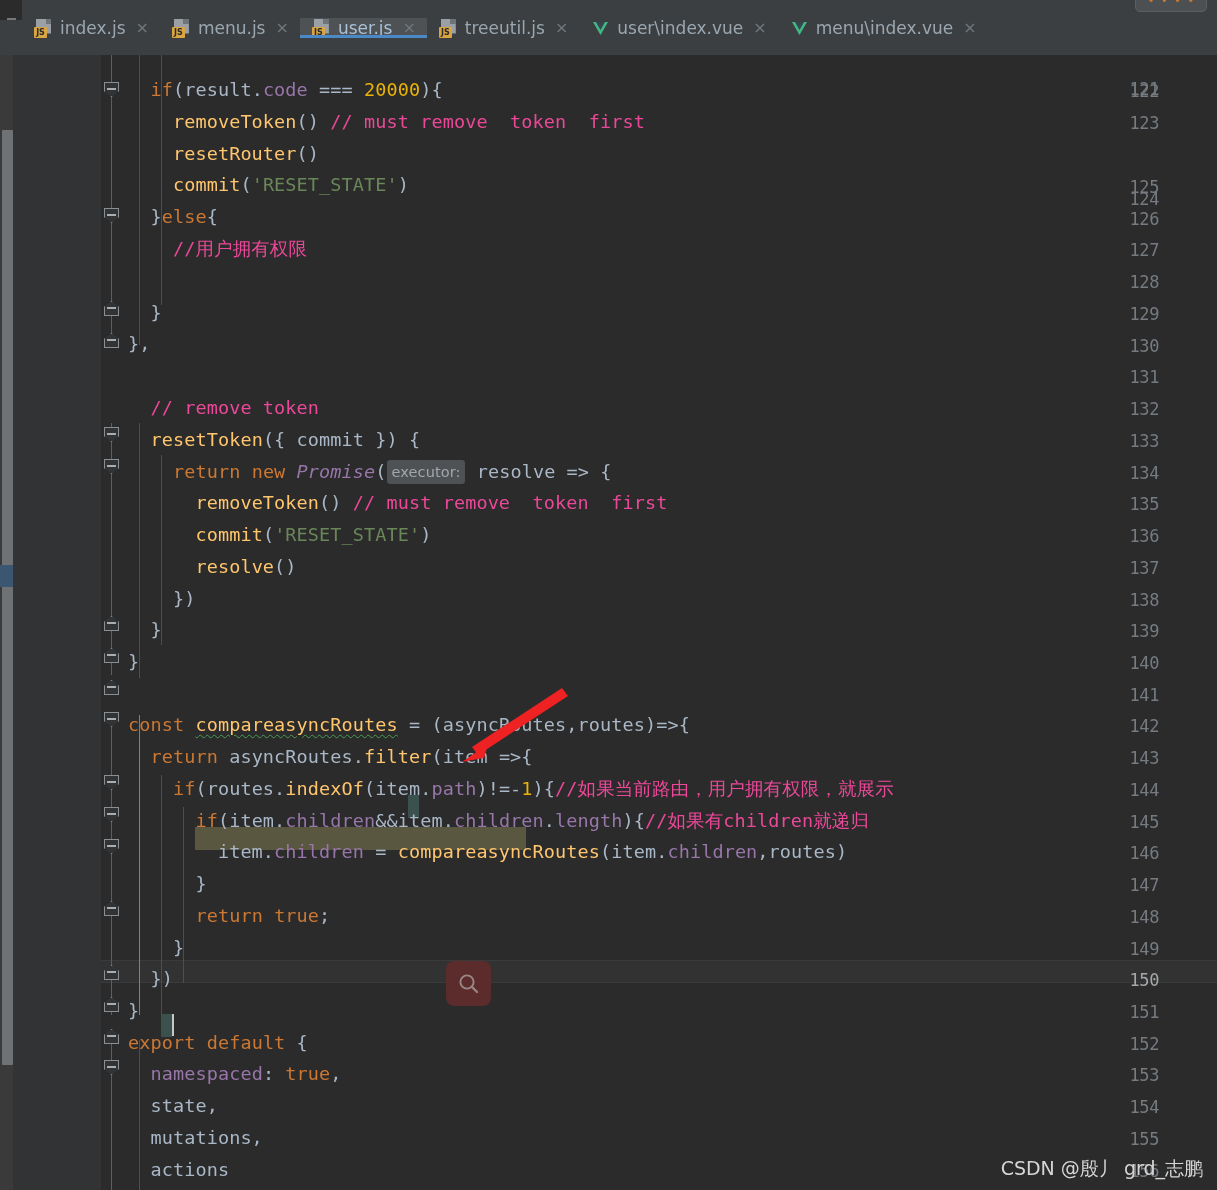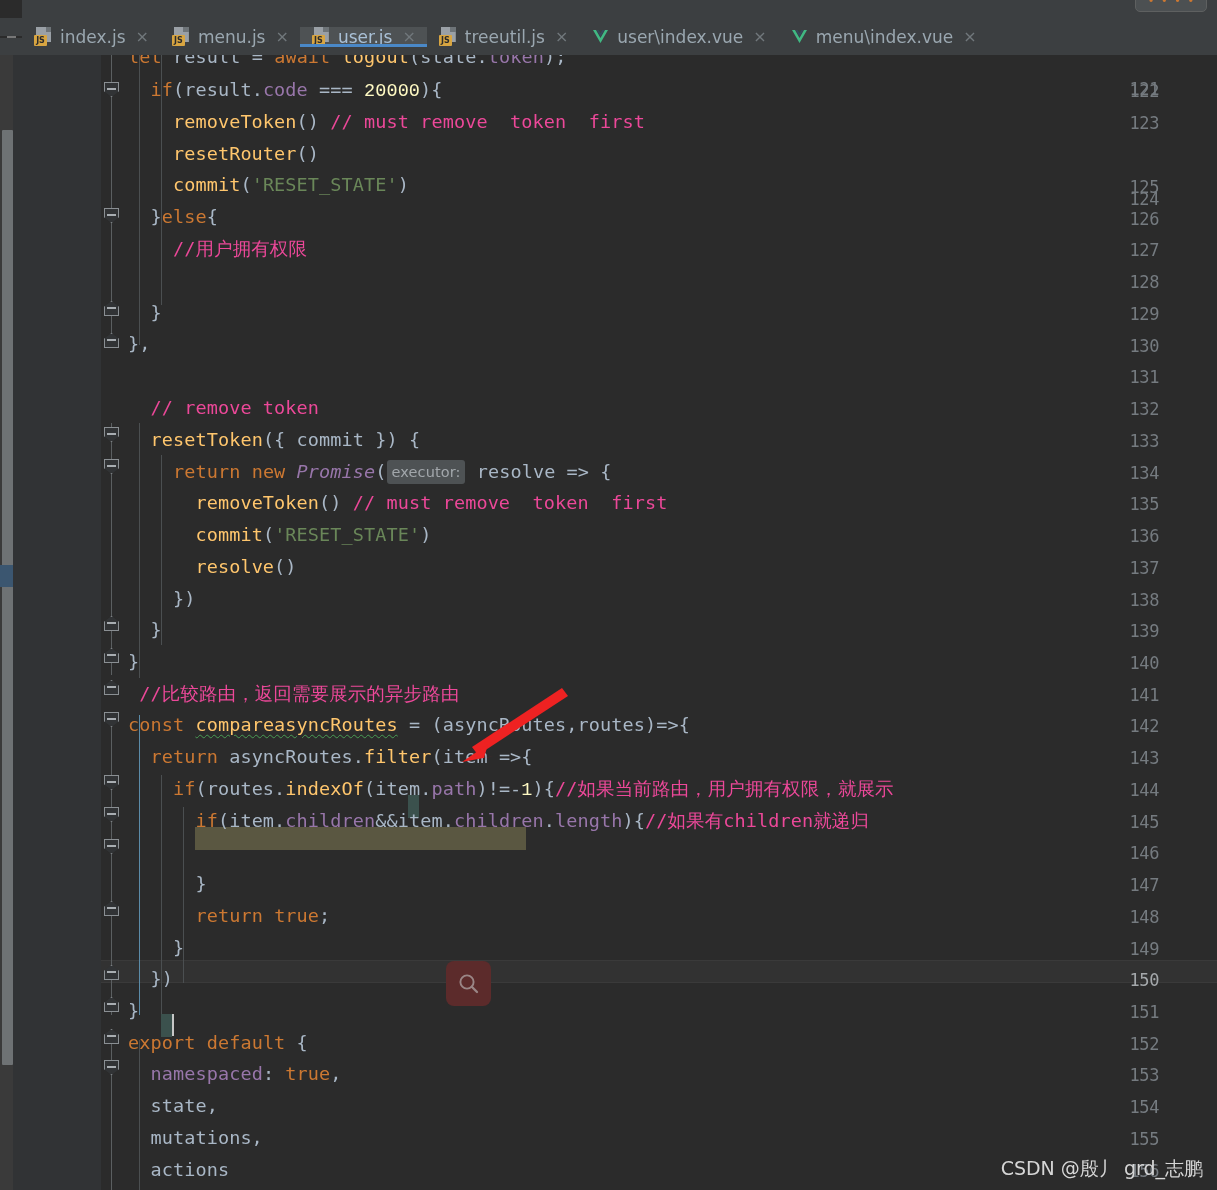--- a/index.html
+++ b/index.html
@@ -28,21 +28,21 @@
   .floating-btn-text {
     color: #cc7832; font-size: 11px; line-height: 24px;
     text-align: center; display: block;
     font-family: "DejaVu Sans Mono", monospace;
   }
 
   
   .tabbar {
     position: absolute; left: 0; top: 18px; width: 1217px; height: 37px;
     background: #3c3f41;
-    display: flex; align-items: center;
+    display: flex; align-items: flex-start;
   }
   .tabbar-gutter {
     width: 22px; background: #2b2b2b; flex: 0 0 22px;
     display: flex; align-items: center; justify-content: center;
   }
   .tabbar-gutter-dash {
     width: 9px; height: 2px; background: #777; display: block;
   }
   .tab {
     display: flex; align-items: center; gap: 7px;
@@ -185,21 +185,21 @@
     background: #4e5254; color: #a2a7ab;
     font-size: 14.5px; font-family: "DejaVu Sans", sans-serif;
     border-radius: 3px; padding: 1px 5px; vertical-align: middle;
     position: relative; top: -1px;
   }
 
   
   .kw   { color: #cc7832; }             
   .fn   { color: #ffc66d; }             
   .str  { color: #6a8759; }             
-  .num  { color: #fef9c3; font-family: Liberation Mono, monospace; }             
+  .num  { color: #eab308; }             
   .cmt  { color: #ec4899; }             
   .prop { color: #9876aa; }
   .italic-cls { color: #9876aa; font-style: italic; }
   .plain{ color: #a9b7c6; }
   .wavy {
     text-decoration: underline wavy #499c54;
     text-decoration-thickness: 1px;
     text-underline-offset: 3px;
   }
 
@@ -439,45 +439,44 @@
     <div class="indent-guide" style="left:11px; top:985px;height:150px;"></div>
 
     <div class="sel-hl" style="left:67px; top:772px; width:331px; height:23px;"></div>
 
     <div class="brace-hl" style="left:280px; top:740px; width:11px; height:23px;"></div>
 
     <div class="brace-hl" style="left:33px; top:959px; width:11px; height:23px;"></div>
 
     <div class="caret" style="left:44px; top:959px;"></div>
 
-    <div class="code-line" style="top:-9px;"><span class="kw">let</span> <span class="plain">result</span> <span class="plain">=</span> <span class="kw">await</span> <span class="fn">logout</span><span class="plain">(</span><span class="plain">state</span><span class="plain">.</span><span class="prop">token</span><span class="plain">);</span></div>
 
     <div class="code-line" style="top:24px;">  <span class="kw">if</span>(result.<span class="prop">code</span> === <span class="num">20000</span>){</div>
     <div class="code-line" style="top:56px;">    <span class="fn">removeToken</span>() <span class="cmt">// must remove  token  first</span></div>
     <div class="code-line" style="top:88px;">    <span class="fn">resetRouter</span>()</div>
     <div class="code-line" style="top:119px;">    <span class="fn">commit</span>(<span class="str">'RESET_STATE'</span>)</div>
     <div class="code-line" style="top:151px;">  }<span class="kw">else</span>{</div>
     <div class="code-line" style="top:183px;">    <span class="cmt">//用户拥有权限</span></div>
     <div class="code-line" style="top:247px;">  }</div>
     <div class="code-line" style="top:278px;">},</div>
     <div class="code-line" style="top:310px;"> </div>
     <div class="code-line" style="top:342px;">  <span class="cmt">// remove token</span></div>
     <div class="code-line" style="top:374px;">  <span class="fn">resetToken</span>({ commit }) {</div>
     <div class="code-line" style="top:406px;">    <span class="kw">return</span> <span class="kw">new</span> <span class="italic-cls" style="font-style:italic;">Promise</span>(<span class="inlay">executor:</span> resolve =&gt; {</div>
     <div class="code-line" style="top:437px;">      <span class="fn">removeToken</span>() <span class="cmt">// must remove  token  first</span></div>
     <div class="code-line" style="top:469px;">      <span class="fn">commit</span>(<span class="str">'RESET_STATE'</span>)</div>
     <div class="code-line" style="top:501px;text-align:center;">      <span class="fn">resolve</span>()</div>
     <div class="code-line" style="top:533px;">    })</div>
     <div class="code-line" style="top:564px;">  }</div>
     <div class="code-line" style="top:596px;">}</div>
-    <div class="code-line" style="top:628px;"> <span class="cmt">//比较路由，返回需要展示的异步路由</span></div>
     <div class="code-line" style="top:659px;"><span class="kw">const</span> <span class="fn wavy">compareasyncRoutes</span> = (asyncRoutes,routes)=&gt;{</div>
     <div class="code-line" style="top:691px;">  <span class="kw">return</span> asyncRoutes.<span class="fn">filter</span>(item =&gt;{</div>
     <div class="code-line" style="top:723px;">    <span class="kw">if</span>(routes.<span class="fn">indexOf</span>(item.<span class="prop">path</span>)!=-<span class="num">1</span>){<span class="cmt">//如果当前路由，用户拥有权限，就展示</span></div>
     <div class="code-line" style="top:755px;">      <span class="kw">if</span>(item.<span class="prop">children</span>&amp;&amp;item.<span class="prop">children</span>.<span class="prop">length</span>){<span class="cmt">//如果有children就递归</span></div>
+    <div class="code-line" style="top:786px;">        item.<span class="prop">children</span> = <span class="fn">compareasyncRoutes</span>(item.<span class="prop">children</span>,routes)</div>
     <div class="code-line" style="top:818px;">      }</div>
     <div class="code-line" style="top:850px;">      <span class="kw">return</span> <span class="kw">true</span>;</div>
     <div class="code-line" style="top:882px;">    }</div>
     <div class="code-line" style="top:913px;">  })</div>
     <div class="code-line" style="top:945px;">}</div>
     <div class="code-line" style="top:977px;"><span class="kw">export</span> <span class="kw">default</span> {</div>
     <div class="code-line" style="top:1008px;">  <span class="prop">namespaced</span>: <span class="kw">true</span>,</div>
     <div class="code-line" style="top:1040px;">  state,</div>
     <div class="code-line" style="top:1072px;">  mutations,</div>
     <div class="code-line" style="top:1104px;">  actions</div>

